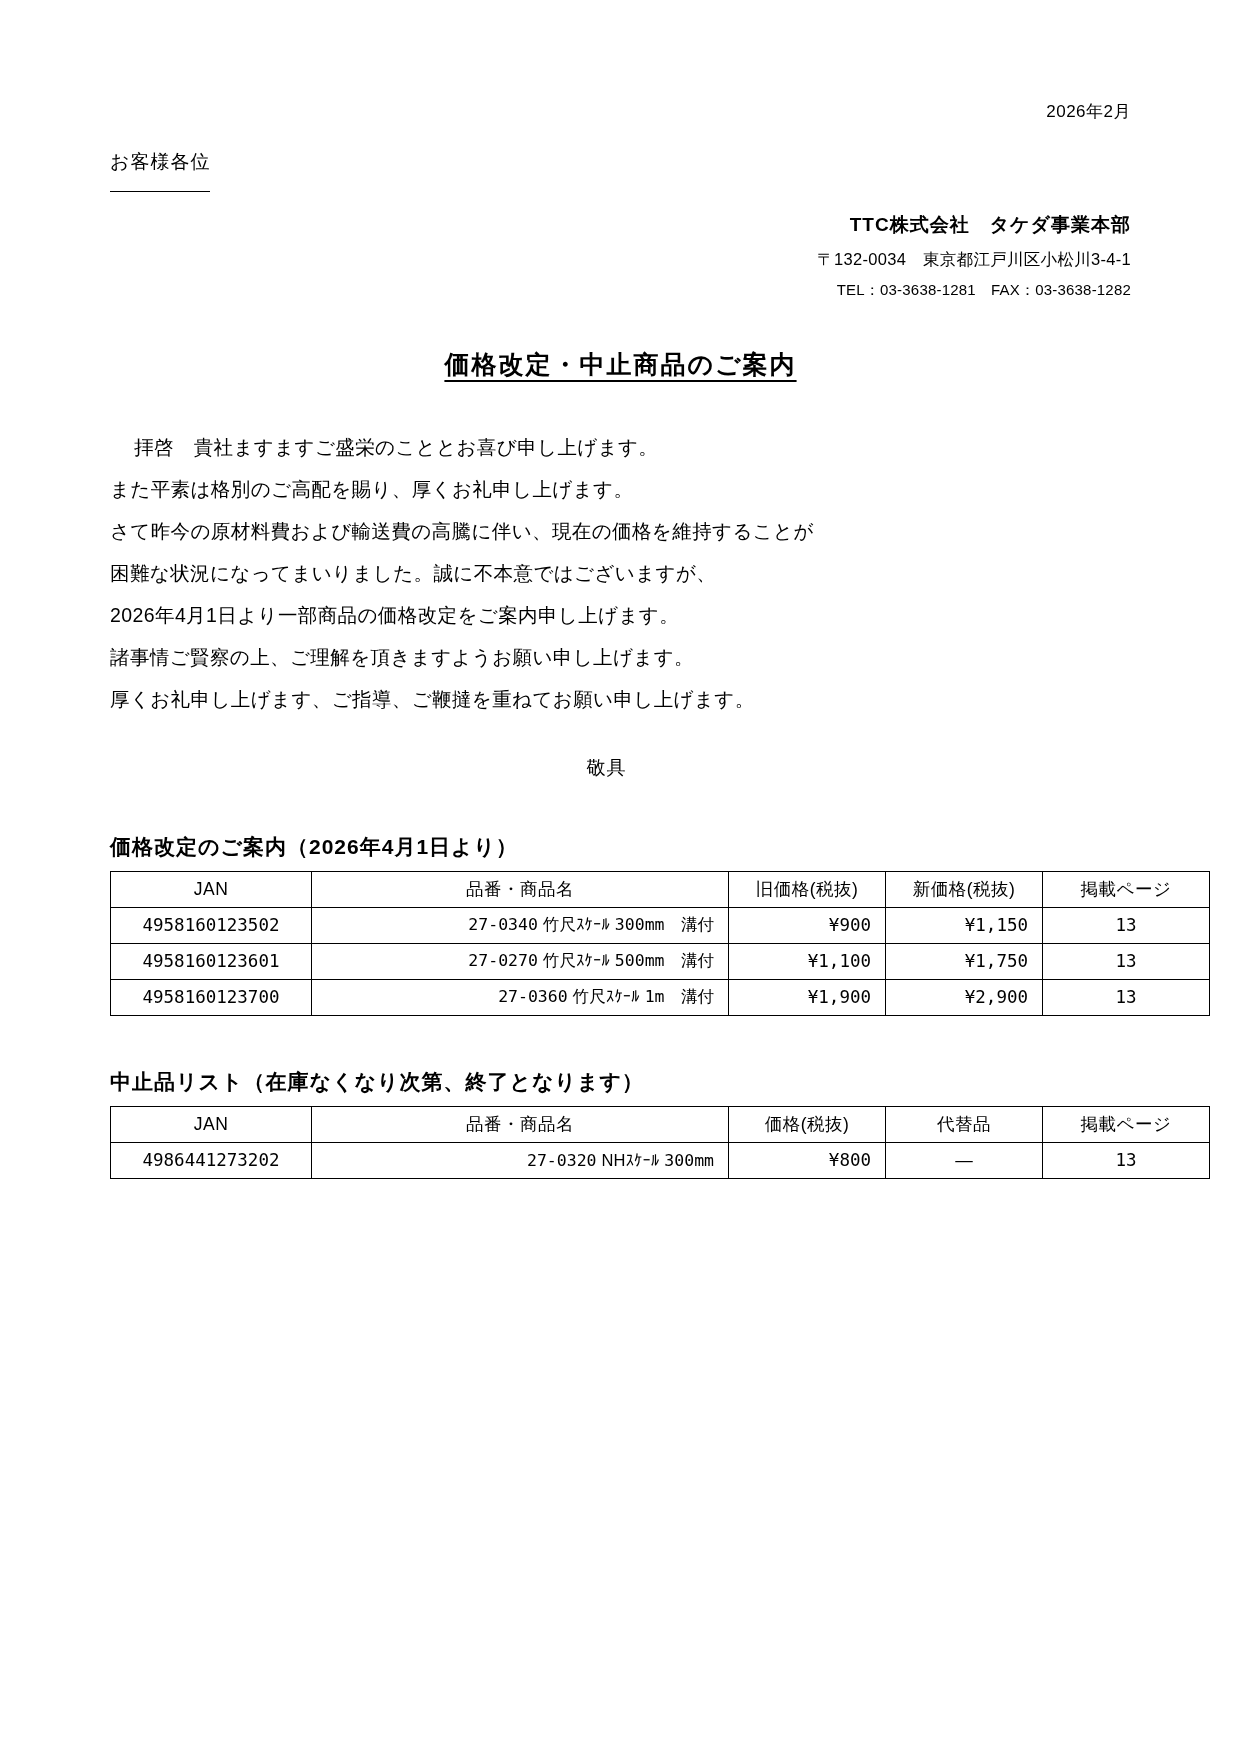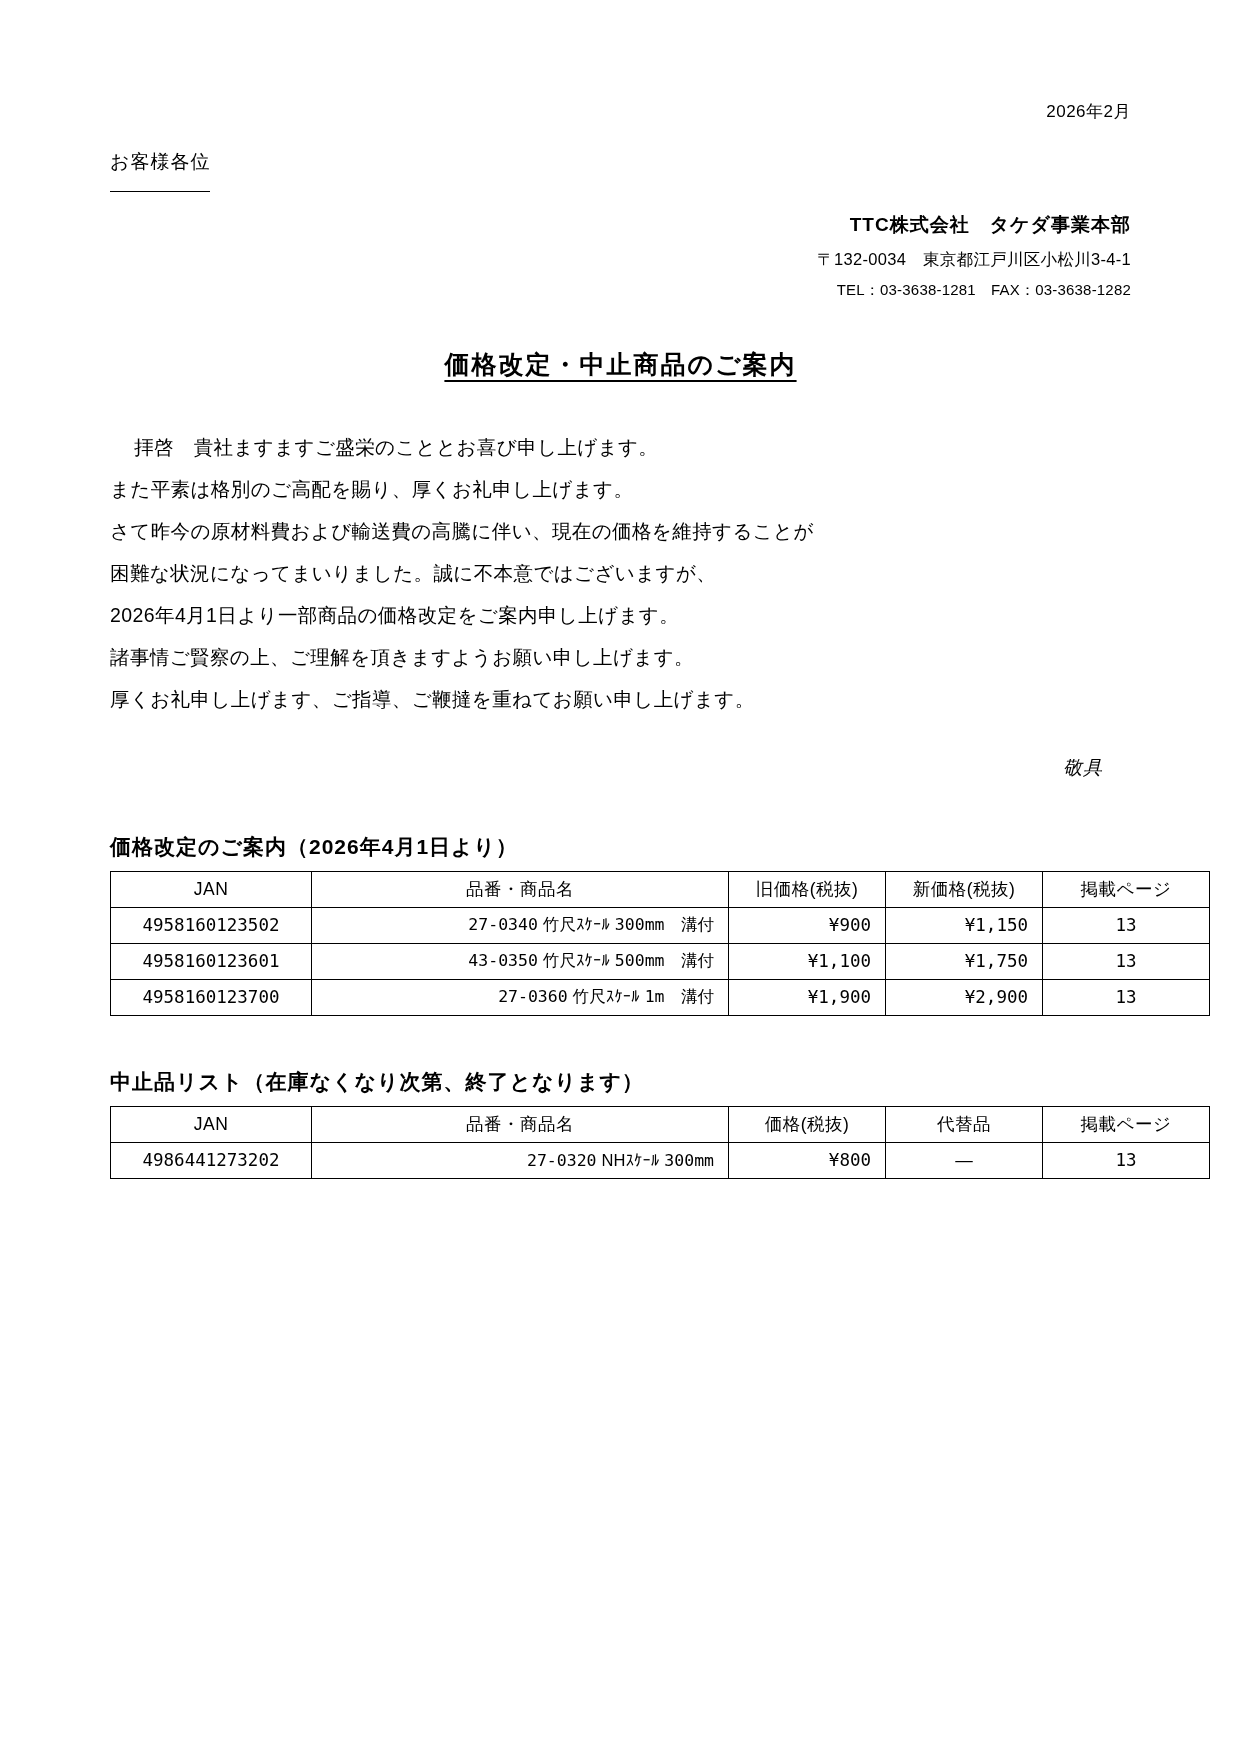--- a/index.html
+++ b/index.html
@@ -69,26 +69,25 @@
   }
   
   .body-text {
     margin-top: 46px;
     font-size: 19.5px;
     line-height: 2.15;
     letter-spacing: 0.4px;
   }
   .body-text .indent { padding-left: 24px; }
   .closing {
-    text-align: right;
+    text-align: center;
     font-size: 19px;
     margin-top: 34px;
     padding-right: 28px;
     letter-spacing: 1px;
-    font-style: italic;
   }
   
   .section {
     margin-top: 52px;
   }
   .section-heading {
     font-size: 21px;
     font-weight: bold;
     letter-spacing: 1px;
     margin-bottom: 10px;
@@ -174,21 +173,21 @@
             <span class="nm">竹尺ｽｹｰﾙ</span>
             <span class="sz">300mm　溝付</span>
           </td>
           <td class="c-price">¥900</td>
           <td class="c-price">¥1,150</td>
           <td class="c-page">13</td>
         </tr>
         <tr>
           <td class="c-jan">4958160123601</td>
           <td class="c-name prod-name">
-            <span class="code">43-0350</span>
+            <span class="code">27-0270</span>
             <span class="nm">竹尺ｽｹｰﾙ</span>
             <span class="sz">500mm　溝付</span>
           </td>
           <td class="c-price">¥1,100</td>
           <td class="c-price">¥1,750</td>
           <td class="c-page">13</td>
         </tr>
         <tr>
           <td class="c-jan">4958160123700</td>
           <td class="c-name prod-name">

